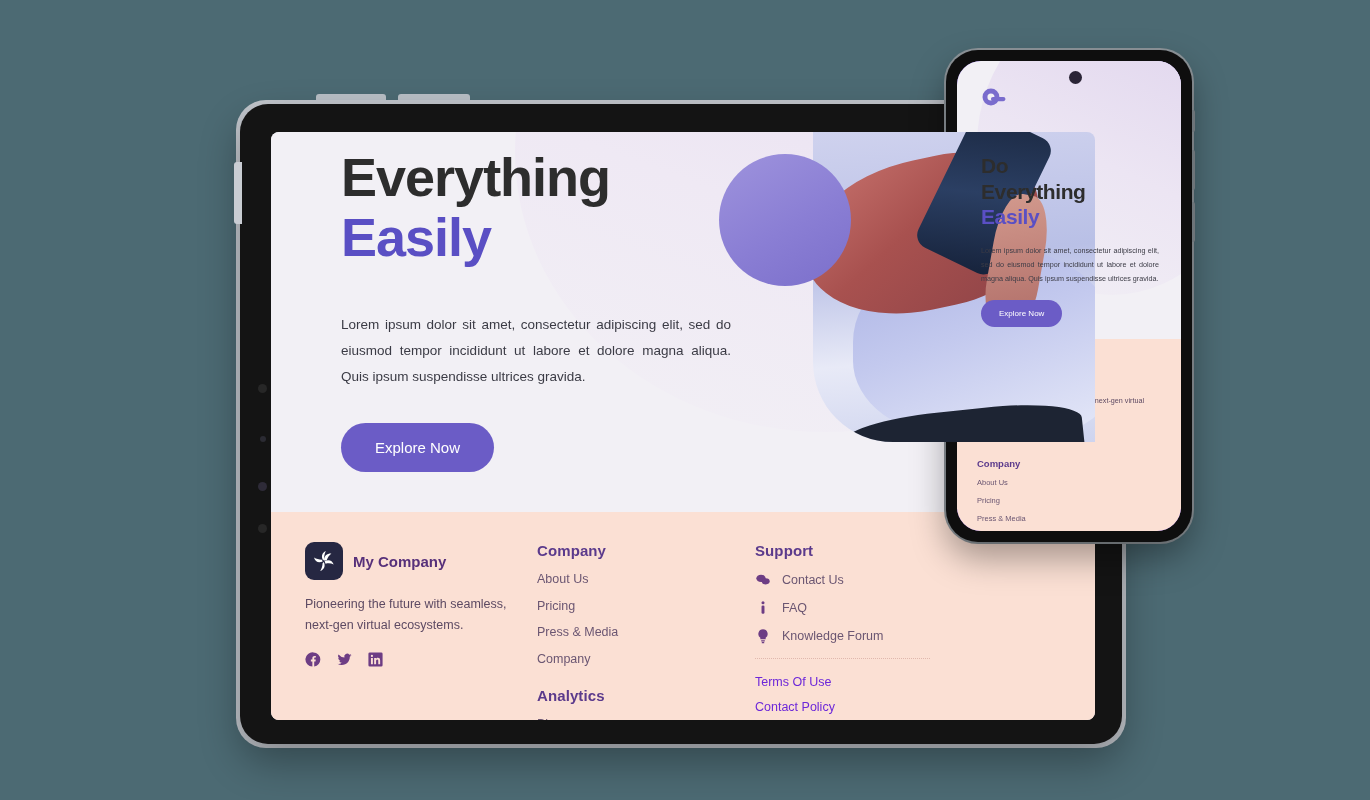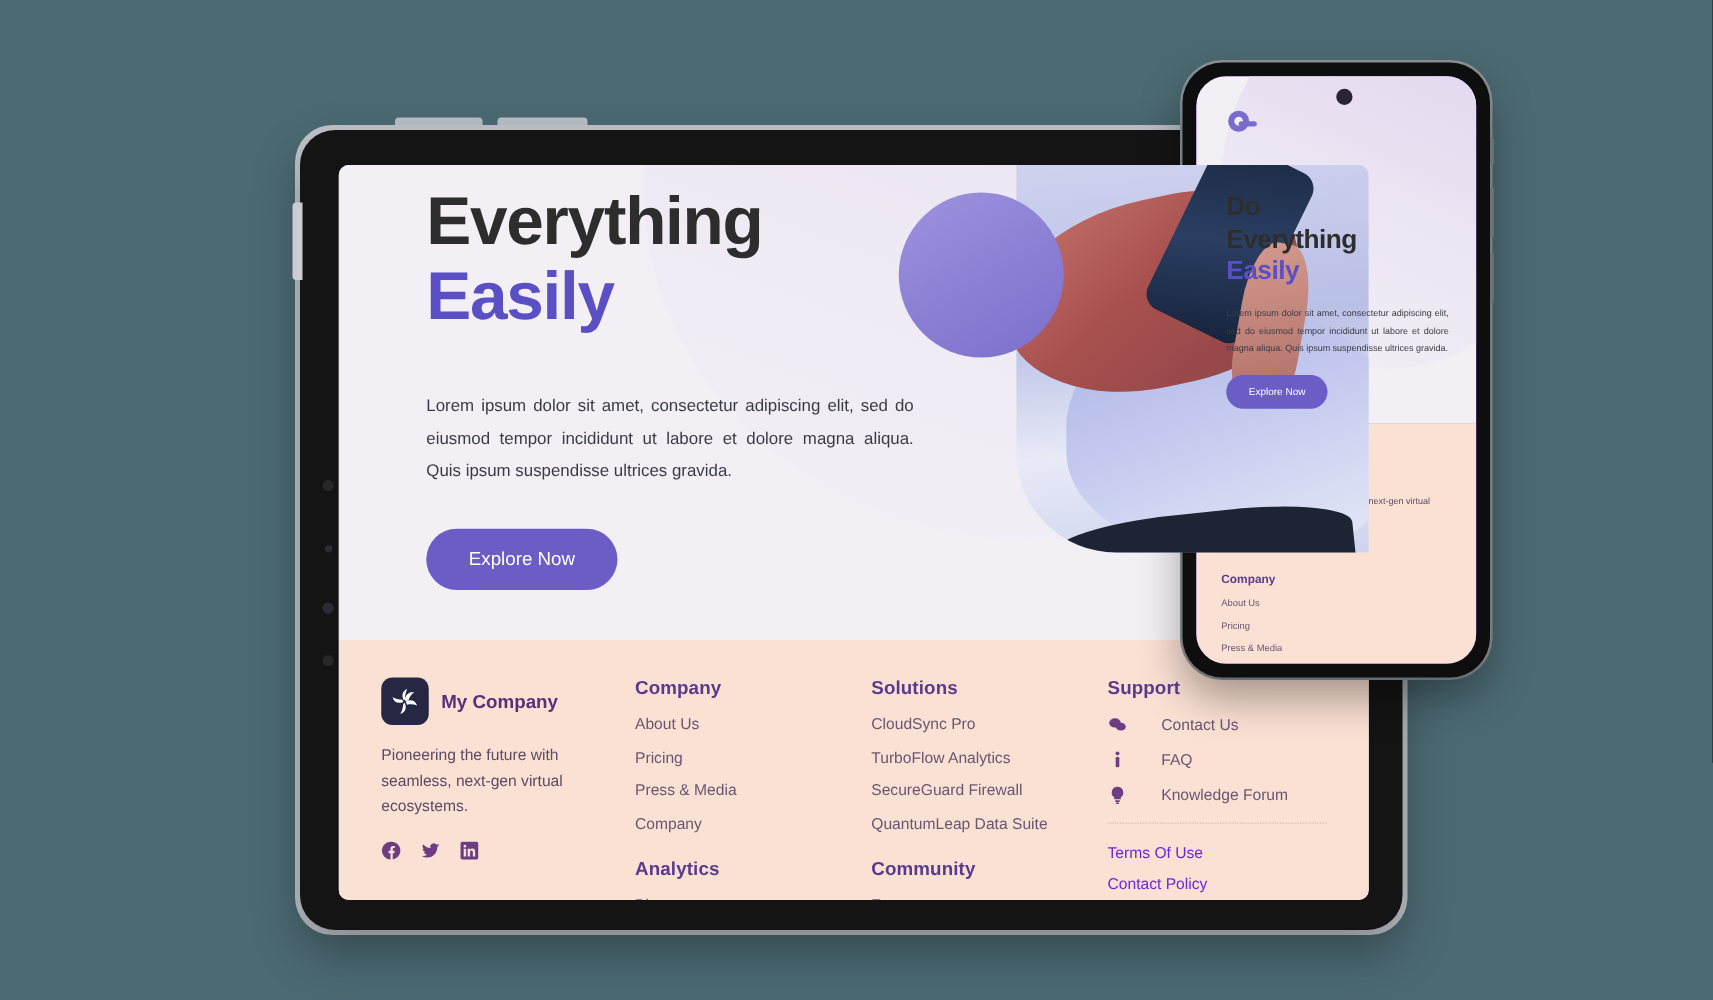--- a/index.html
+++ b/index.html
@@ -116,21 +116,21 @@
   .soc { width:17px; height:17px; cursor:pointer; }
 
   .fhead {
     font-size:15px; font-weight:bold; color:#5b3a8c; margin-bottom:13px; letter-spacing:0.1px;
   }
   .fhead.second { margin-top:21px; }
   .flink {
     display:block; font-size:12.5px; color:#6b5672; margin-bottom:12.5px;
     text-decoration:none; cursor:pointer;
   }
-  .sup-item { display:flex; align-items:center; gap:27px; margin-bottom:12px; cursor:pointer; }
+  .sup-item { display:flex; align-items:center; gap:11px; margin-bottom:12px; cursor:pointer; }
   .sup-item span.lbl { font-size:12.5px; color:#6b5672; }
   .sup-ico { width:16px; height:16px; flex:none; display:flex; align-items:center; justify-content:center; }
   .sup-divider {
     border-top:1.5px dotted #e0b8ad; margin:14px 0 16px 0; width:175px;
   }
   .legal { display:block; font-size:12.5px; color:#6d28d9; margin-bottom:11px; text-decoration:none; cursor:pointer; }
 
   
   .phone-wrap { position:absolute; left:944px; top:48px; width:250px; height:496px; }
   .phone-rail {
@@ -262,30 +262,20 @@
             <div class="fhead">Company</div>
             <a class="flink">About Us</a>
             <a class="flink">Pricing</a>
             <a class="flink">Press &amp; Media</a>
             <a class="flink">Company</a>
             <div class="fhead second">Analytics</div>
             <a class="flink">Blog</a>
 
           </div>
 
-          <div class="fcol">
-            <div class="fhead">Solutions</div>
-            <a class="flink">CloudSync Pro</a>
-            <a class="flink">TurboFlow Analytics</a>
-            <a class="flink">SecureGuard Firewall</a>
-            <a class="flink">QuantumLeap Data Suite</a>
-            <div class="fhead second">Community</div>
-            <a class="flink">Forum</a>
-
-          </div>
 
           <div class="fcol-support">
             <div class="fhead">Support</div>
 
             <div class="sup-item">
               <span class="sup-ico">
                 <svg width="16" height="16" viewBox="0 0 24 24" fill="#6d3d84">
                   <ellipse cx="9" cy="9.5" rx="7" ry="5.5"></ellipse>
                   <ellipse cx="16" cy="14" rx="6" ry="4.6"></ellipse>
                 </svg>

